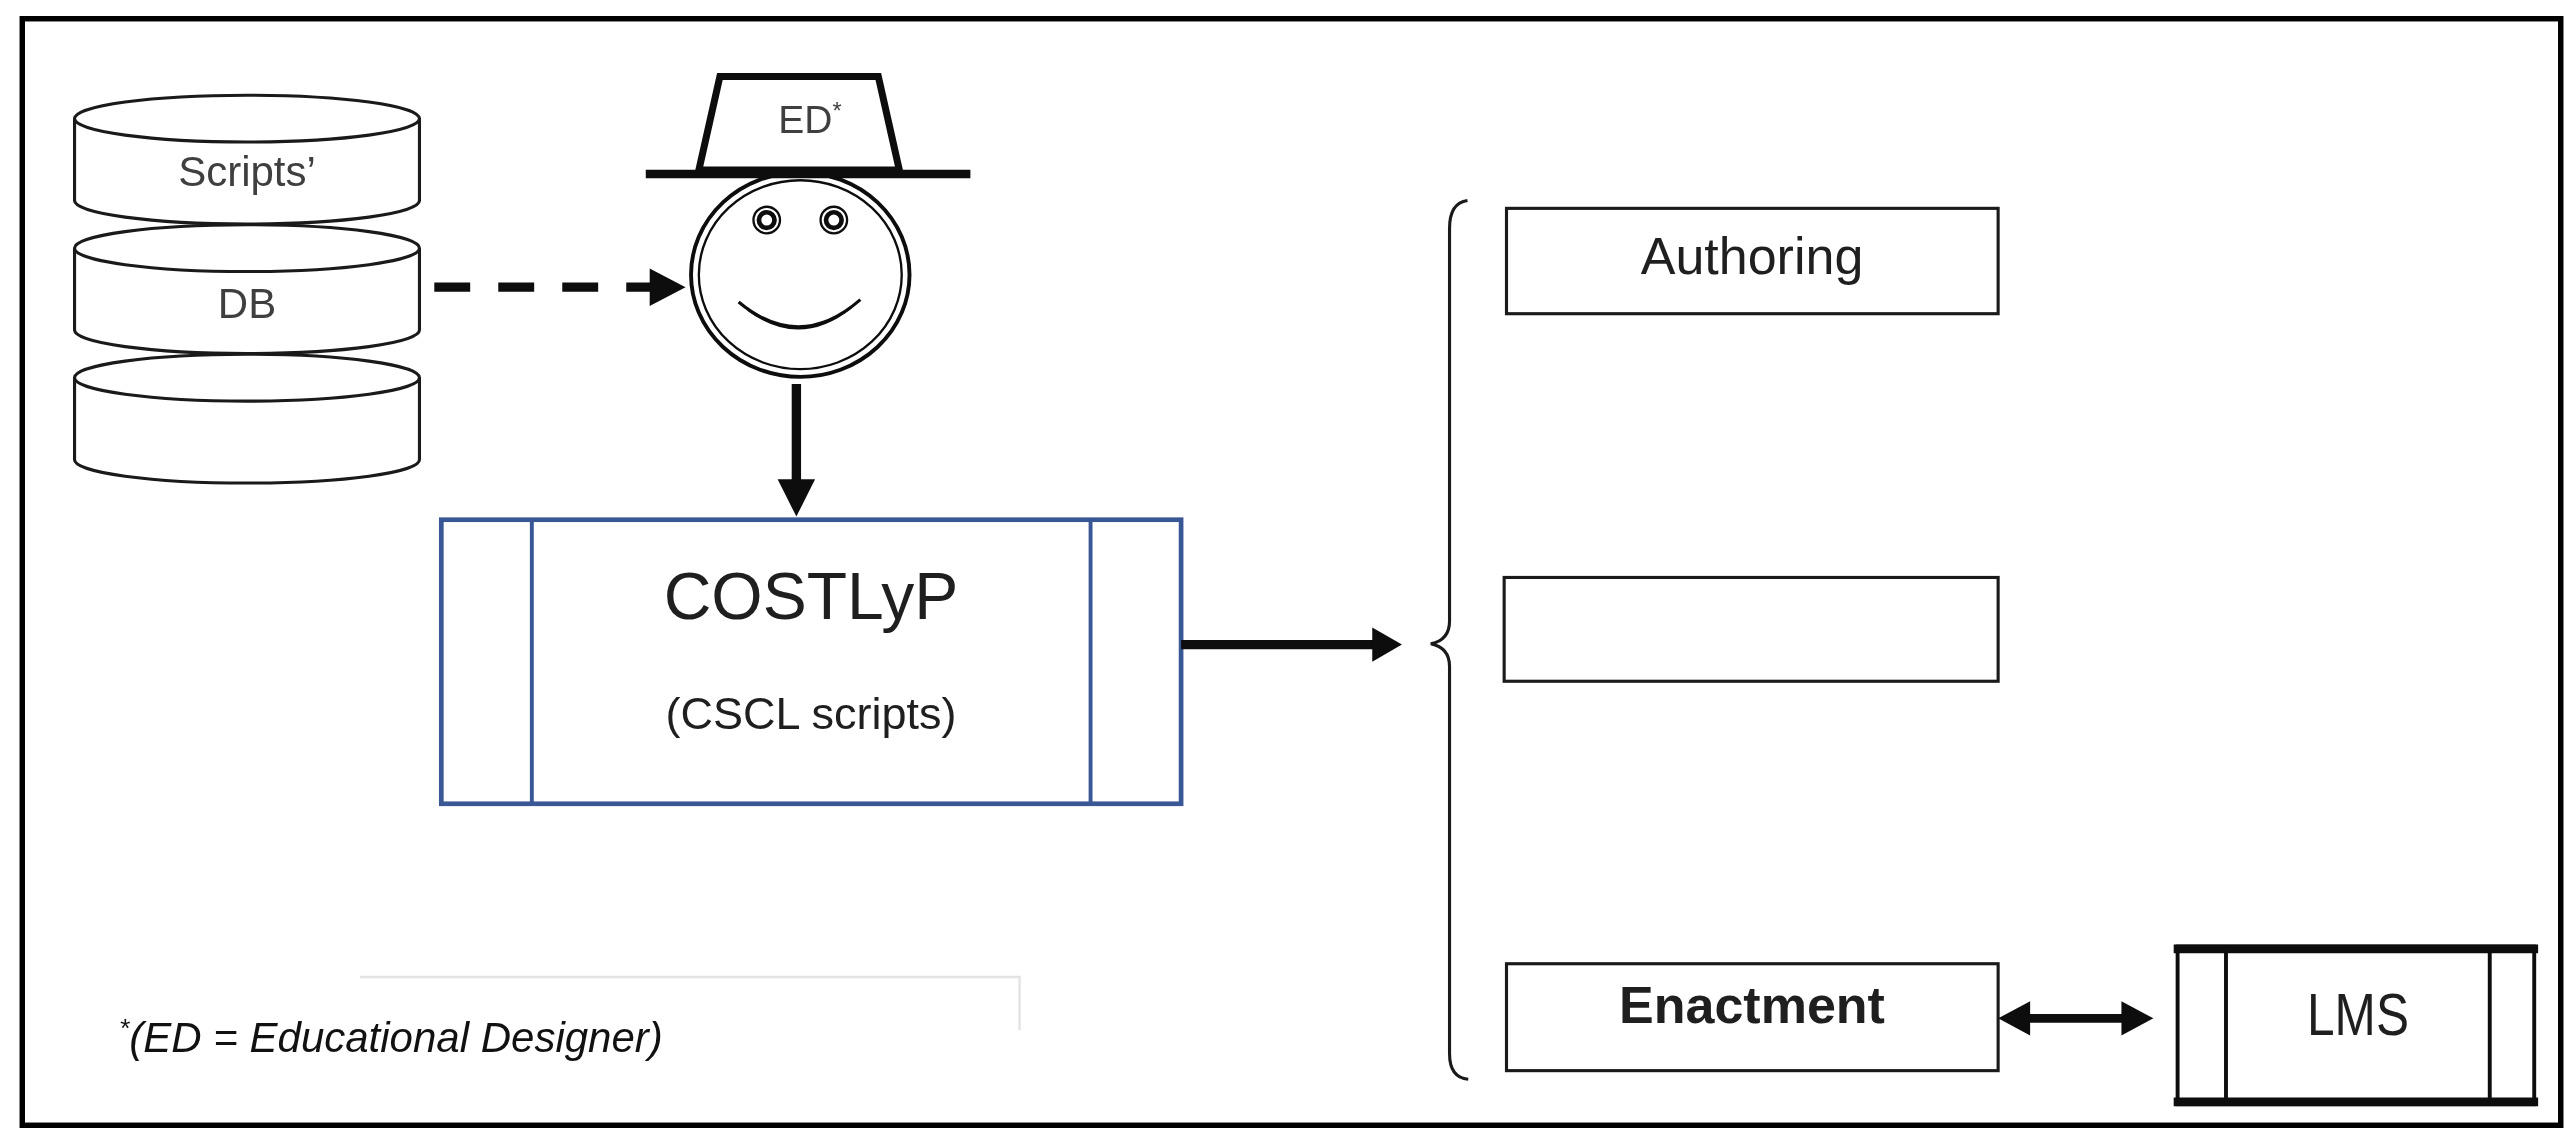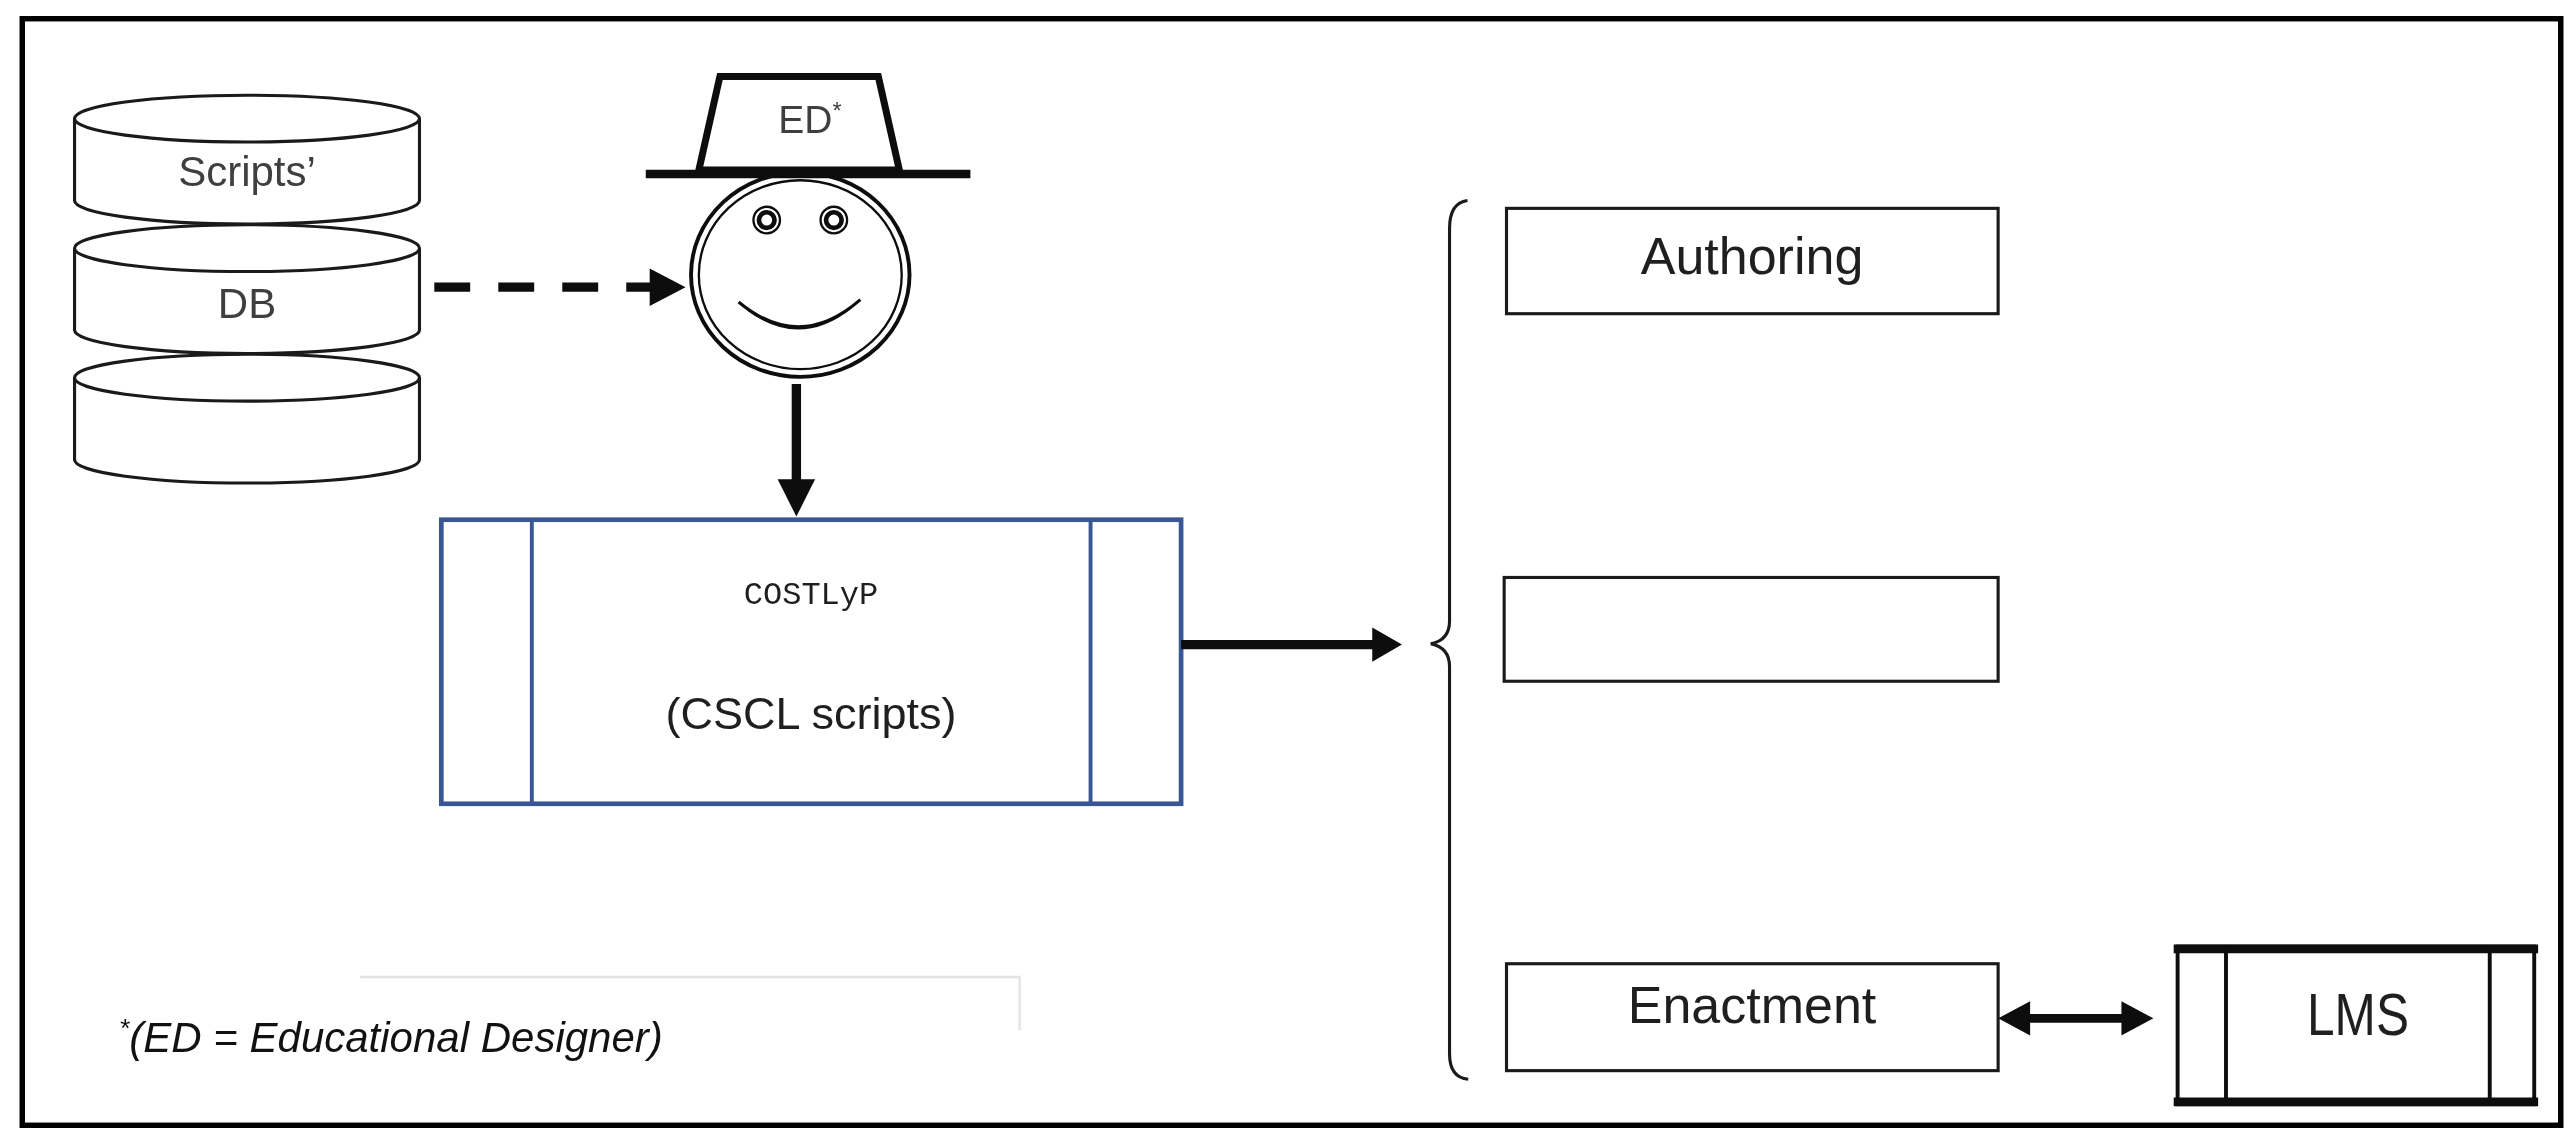--- a/index.html
+++ b/index.html
@@ -117,27 +117,27 @@
       <line x1="3190" y1="1213" x2="3190" y2="1415" stroke="#0d0d0d" stroke-width="5"></line>
     </g>
   </svg>
 
   <div class="lbl gray" style="left:247px;top:156px;font-size:42px;margin-top:16px;">Scripts’</div>
 
   <div class="lbl gray" style="left:247px;top:265px;font-size:42px;margin-top:39px;">DB</div>
 
   <div class="lbl gray" style="left:810px;top:119px;font-size:39px;"><span>ED</span><sup>*</sup></div>
 
-  <div class="lbl" style="left:811px;top:596px;font-size:32px;font-family:Liberation Mono, monospace;">COSTLyP</div>
+  <div class="lbl" style="left:811px;top:596px;font-size:66px;">COSTLyP</div>
 
   <div class="lbl" style="left:811px;top:713px;font-size:45px;">(CSCL scripts)</div>
 
   <div class="lbl" style="left:1752px;top:256px;font-size:52px;">Authoring</div>
 
 
-  <div class="lbl" style="left:1752px;top:1005px;font-size:52px;">Enactment</div>
+  <div class="lbl" style="left:1752px;top:1005px;font-size:52px;font-weight:bold;">Enactment</div>
 
   <div class="lbl" style="left:2358px;top:1015px;font-size:59px;transform:translate(-50%,-50%) scaleX(0.84);">LMS</div>
 
   <div class="footnote" style="left:119px;top:1015px;font-size:42px;"><sup style="font-size:26.5px;">*</sup><span>(ED = Educational Designer)</span></div>
 
 </div>
 
 
 </body></html>

